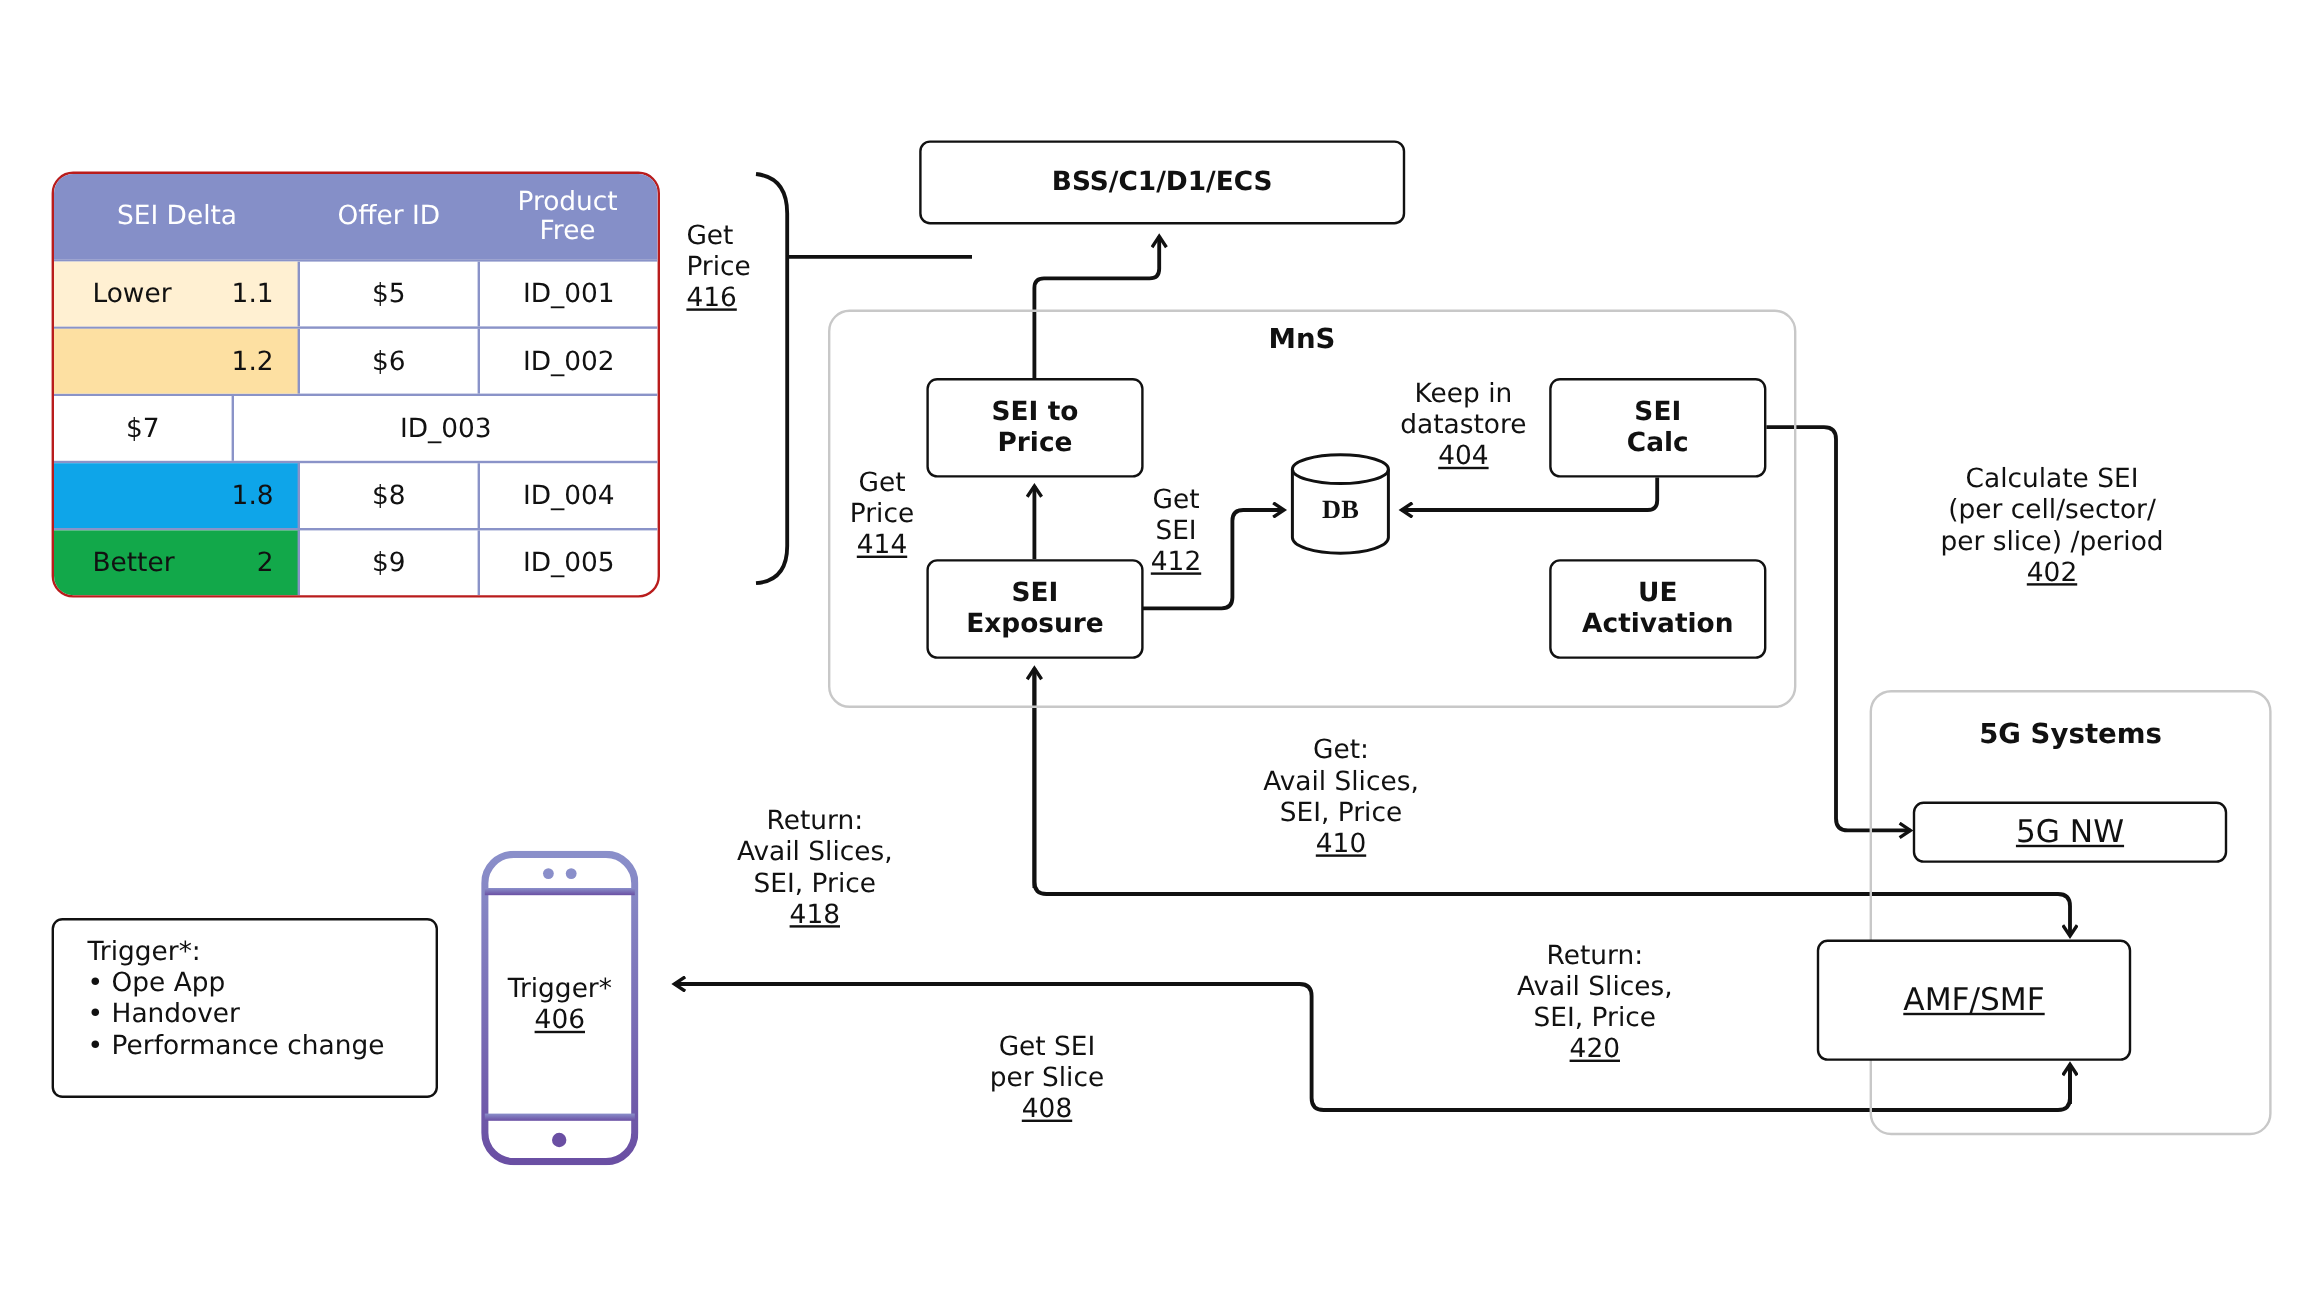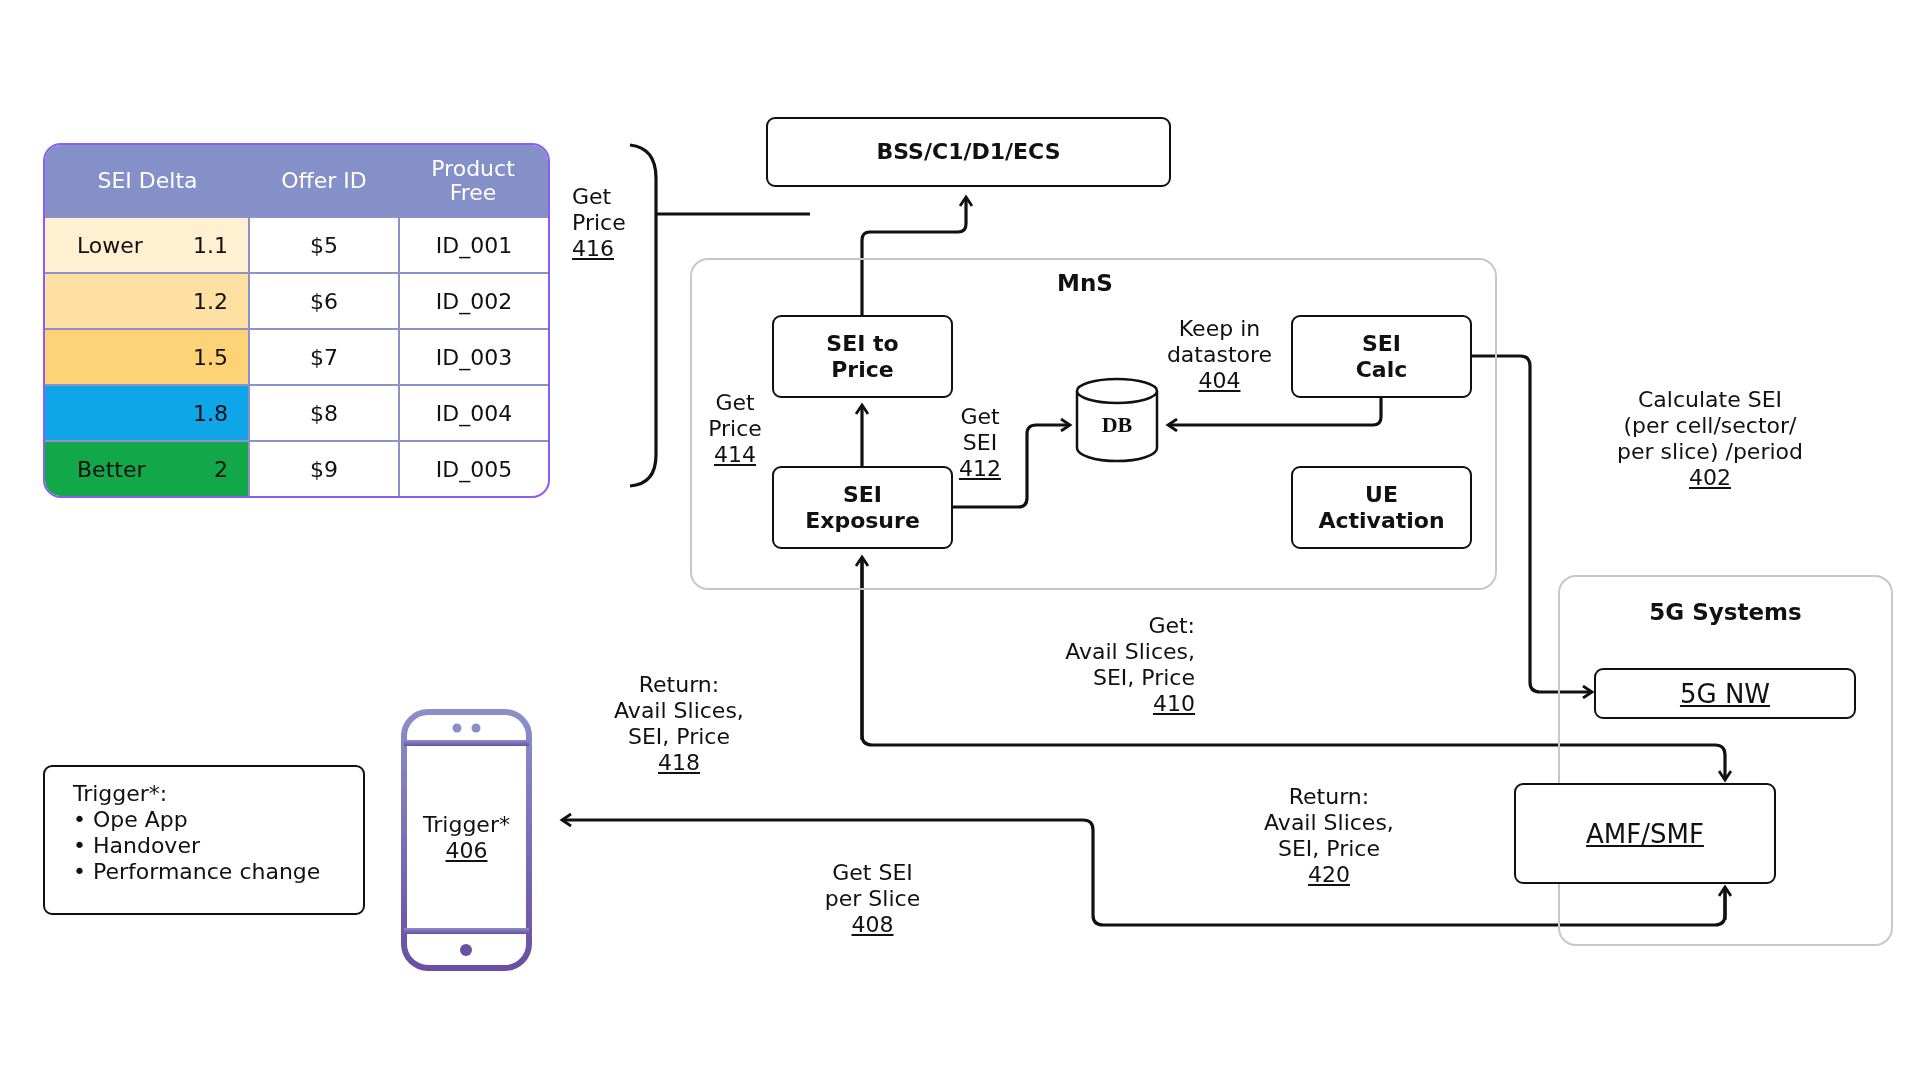--- a/index.html
+++ b/index.html
@@ -7,21 +7,21 @@
   .abs{position:absolute;}
   svg.wires{position:absolute;left:0;top:0;width:1920px;height:1080px;pointer-events:none;}
   .box{position:absolute;border:2.5px solid #111;border-radius:9px;background:#fff;display:flex;flex-direction:column;align-items:center;justify-content:center;text-align:center;box-sizing:border-box;}
   .bold{font-weight:bold;font-size:22px;line-height:26px;}
   .reg{font-size:26px;line-height:26px;text-decoration:underline;}
   .group{position:absolute;border:2px solid #c8c8c8;border-radius:18px;box-sizing:border-box;}
   .label{position:absolute;text-align:center;font-size:22px;line-height:26px;}
   .u{text-decoration:underline;}
   .grp-title{position:absolute;font-weight:bold;font-size:23px;text-align:center;}
   
-  .tbl{position:absolute;left:43px;top:143px;width:507px;border:2px solid #8b5cf6;border-radius:18px;overflow:hidden;box-sizing:border-box;}
+  .tbl{position:absolute;left:43px;top:143px;width:507px;border:2px solid #b91c1c;border-radius:18px;overflow:hidden;box-sizing:border-box;}
   .tbl .hdr{display:flex;background:#858fc8;color:#fff;height:71px;}
   .tbl .hdr div{display:flex;align-items:center;justify-content:center;text-align:center;font-size:22px;line-height:24px;}
   .tbl .row{display:flex;height:54px;border-top:2px solid #8a93c8;}
   .tbl .c1{width:205px;display:flex;align-items:center;justify-content:space-between;padding:0 20px 0 32px;box-sizing:border-box;font-size:22px;border-right:2px solid #8a93c8;}
   .tbl .c2{width:148px;display:flex;align-items:center;justify-content:center;font-size:22px;border-right:2px solid #8a93c8;}
   .tbl .c3{flex:1;display:flex;align-items:center;justify-content:center;font-size:22px;}
   .list{position:absolute;left:43px;top:765px;width:322px;height:150px;border:2.5px solid #111;border-radius:9px;box-sizing:border-box;padding:14px 0 0 28px;font-size:22px;line-height:26px;}
   .phone{position:absolute;left:401px;top:709px;width:131px;height:262px;}
 </style>
 </head>
@@ -74,24 +74,20 @@
       </div>
       <div class="row">
         <div class="c1" style="background: rgb(253, 224, 162);">
           <span></span>
           <span>1.2</span>
         </div>
         <div class="c2">$6</div>
         <div class="c3">ID_002</div>
       </div>
       <div class="row">
-        <div class="c1" style="background: rgb(254, 210, 118);">
-          <span></span>
-          <span>1.5</span>
-        </div>
         <div class="c2">$7</div>
         <div class="c3">ID_003</div>
       </div>
       <div class="row">
         <div class="c1" style="background: #0ea5e9;">
           <span></span>
           <span>1.8</span>
         </div>
         <div class="c2">$8</div>
         <div class="c3">ID_004</div>
@@ -168,21 +164,21 @@
 
 <div class="group" style="left:1558px;top:575px;width:335px;height:371px;"></div>
 <div class="grp-title" style="left:1558px;top:599px;width:335px;">5G Systems</div>
 <div class="box reg" style="left:1594px;top:668px;width:262px;height:51px;border-width:2px;">
   <span>5G NW</span>
 </div>
 <div class="box reg" style="left:1514px;top:783px;width:262px;height:101px;border-width:2px;">
   <span>AMF/SMF</span>
 </div>
 
-<div class="label" style="left:1040px;top:613px;width:155px;text-align:right;">
+<div class="label" style="left:1040px;top:613px;width:155px;">
   <div>Get:</div>
   <div>Avail Slices,</div>
   <div>SEI, Price</div>
   <div class="u">410</div>
 </div>
 <div class="label" style="left:600px;top:672px;width:158px;">
   <div>Return:</div>
   <div>Avail Slices,</div>
   <div>SEI, Price</div>
   <div class="u">418</div>

